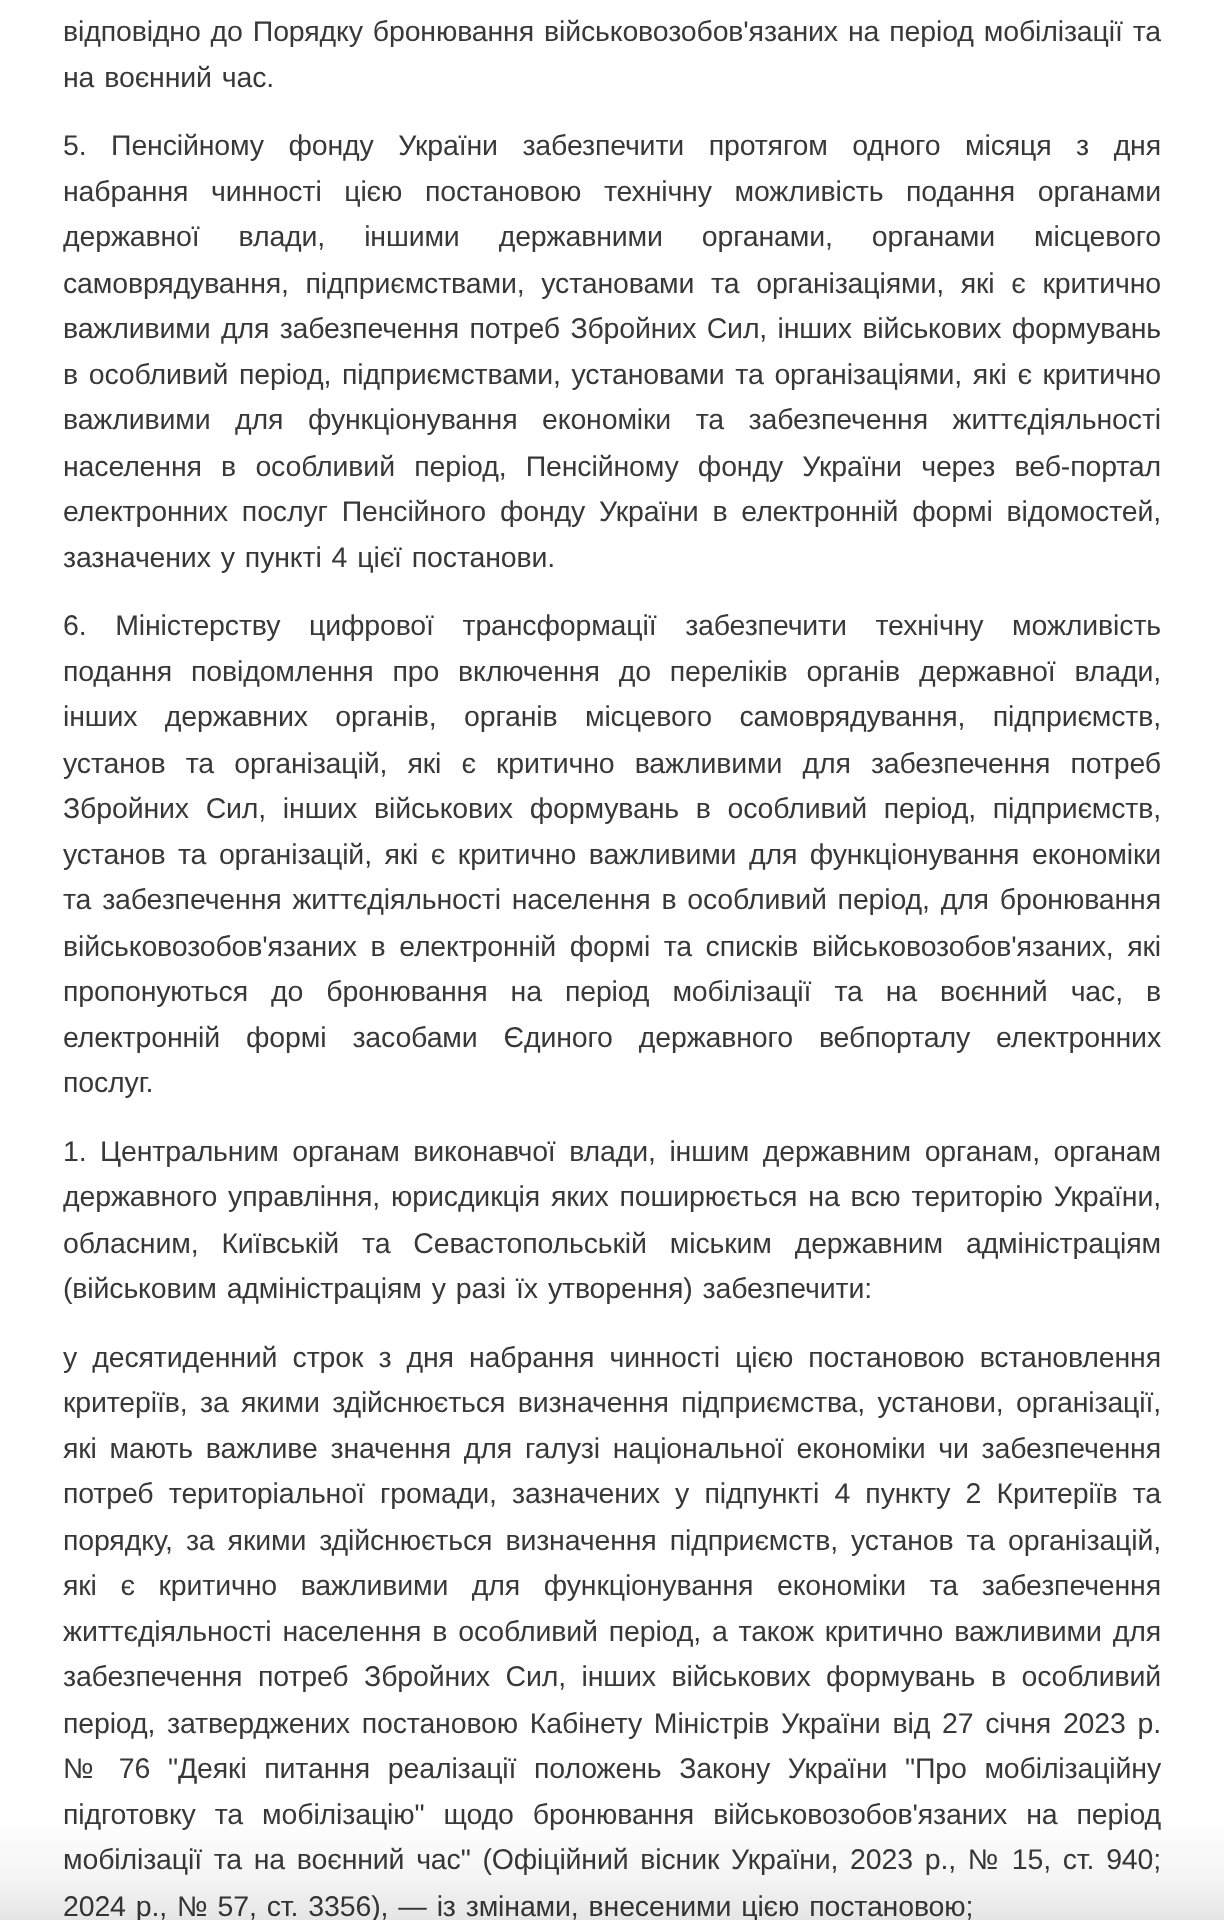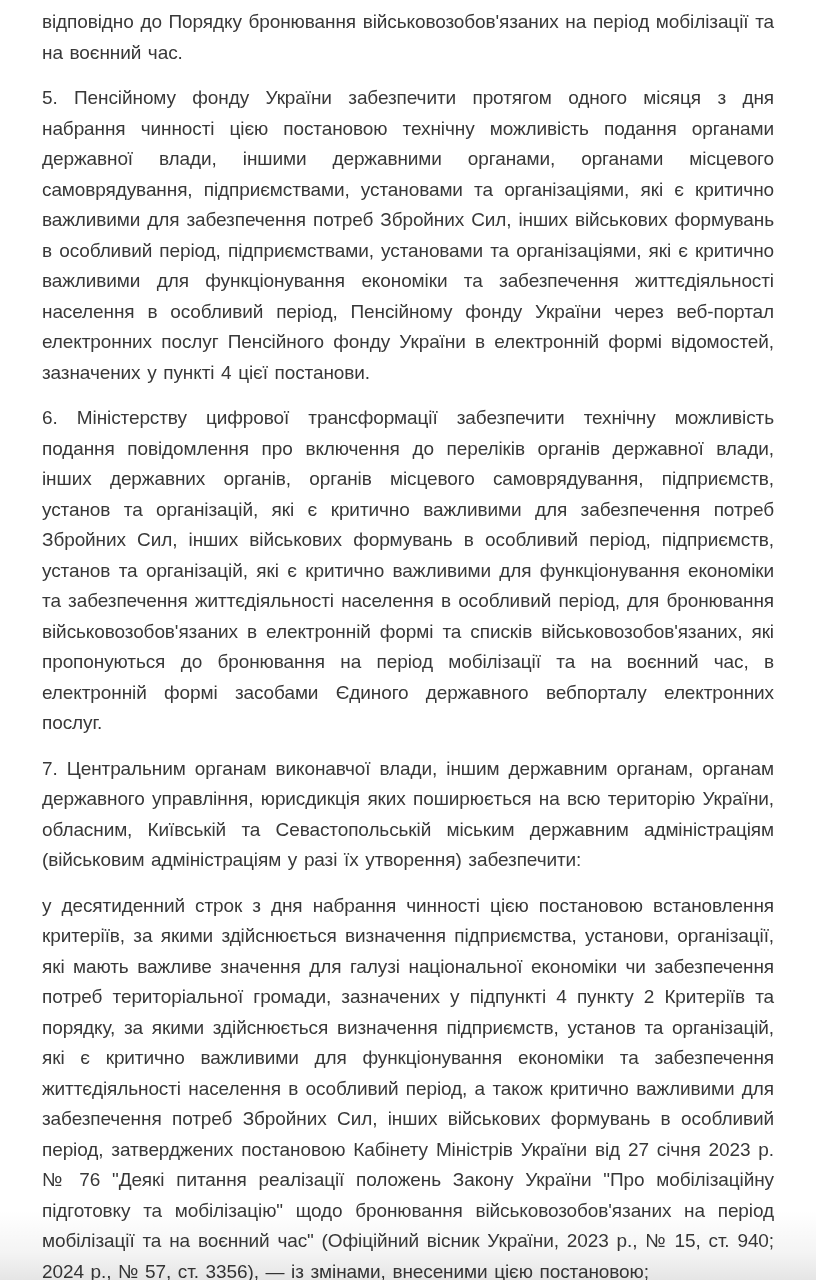--- a/index.html
+++ b/index.html
@@ -43,18 +43,18 @@
     background: linear-gradient(to bottom, rgba(0,0,0,0) 0%, rgba(0,0,0,0.045) 60%, rgba(0,0,0,0.10) 100%);
   }
 </style>
 </head>
 <body>
 
 <main class="page">
   <p class="para">відповідно до Порядку бронювання військовозобов'язаних на період мобілізації та на воєнний час.</p>
   <p class="para">5. Пенсійному фонду України забезпечити протягом одного місяця з дня набрання чинності цією постановою технічну можливість подання органами державної влади, іншими державними органами, органами місцевого самоврядування, підприємствами, установами та організаціями, які є критично важливими для забезпечення потреб Збройних Сил, інших військових формувань в особливий період, підприємствами, установами та організаціями, які є критично важливими для функціонування економіки та забезпечення життєдіяльності населення в особливий період, Пенсійному фонду України через веб-портал електронних послуг Пенсійного фонду України в електронній формі відомостей, зазначених у пункті 4 цієї постанови.</p>
   <p class="para">6. Міністерству цифрової трансформації забезпечити технічну можливість подання повідомлення про включення до переліків органів державної влади, інших державних органів, органів місцевого самоврядування, підприємств, установ та організацій, які є критично важливими для забезпечення потреб Збройних Сил, інших військових формувань в особливий період, підприємств, установ та організацій, які є критично важливими для функціонування економіки та забезпечення життєдіяльності населення в особливий період, для бронювання військовозобов'язаних в електронній формі та списків військовозобов'язаних, які пропонуються до бронювання на період мобілізації та на воєнний час, в електронній формі засобами Єдиного державного вебпорталу електронних послуг.</p>
-  <p class="para">7. Центральним органам виконавчої влади, іншим державним органам, органам державного управління, юрисдикція яких поширюється на всю територію України, обласним, Київській та Севастопольській міським державним адміністраціям (військовим адміністраціям у разі їх утворення) забезпечити:</p>
+  <p class="para">1. Центральним органам виконавчої влади, іншим державним органам, органам державного управління, юрисдикція яких поширюється на всю територію України, обласним, Київській та Севастопольській міським державним адміністраціям (військовим адміністраціям у разі їх утворення) забезпечити:</p>
   <p class="para">у десятиденний строк з дня набрання чинності цією постановою встановлення критеріїв, за якими здійснюється визначення підприємства, установи, організації, які мають важливе значення для галузі національної економіки чи забезпечення потреб територіальної громади, зазначених у підпункті 4 пункту 2 Критеріїв та порядку, за якими здійснюється визначення підприємств, установ та організацій, які є критично важливими для функціонування економіки та забезпечення життєдіяльності населення в особливий період, а також критично важливими для забезпечення потреб Збройних Сил, інших військових формувань в особливий період, затверджених постановою Кабінету Міністрів України від 27 січня 2023 р. № 76 "Деякі питання реалізації положень Закону України "Про мобілізаційну підготовку та мобілізацію" щодо бронювання військовозобов'язаних на період мобілізації та на воєнний час" (Офіційний вісник України, 2023 р., № 15, ст. 940; 2024 р., № 57, ст. 3356), — із змінами, внесеними цією постановою;</p>
 
 </main>
 
 <div class="bottom-fade"></div>
 
 </body></html>

